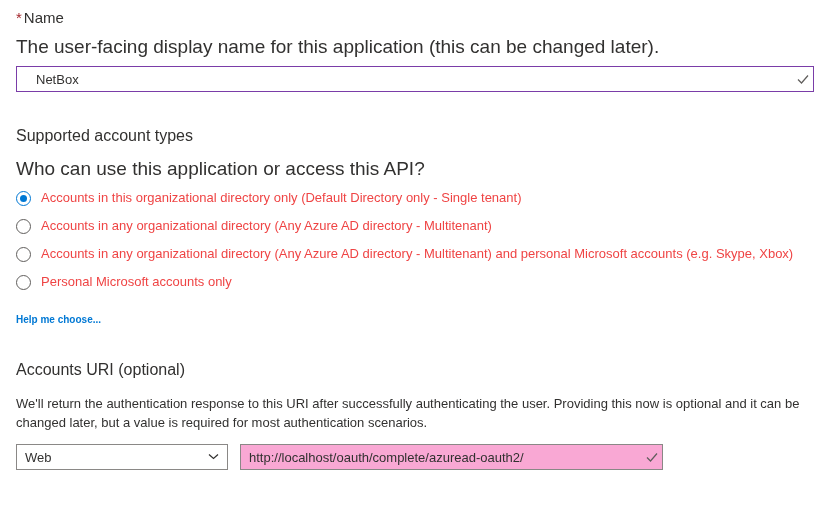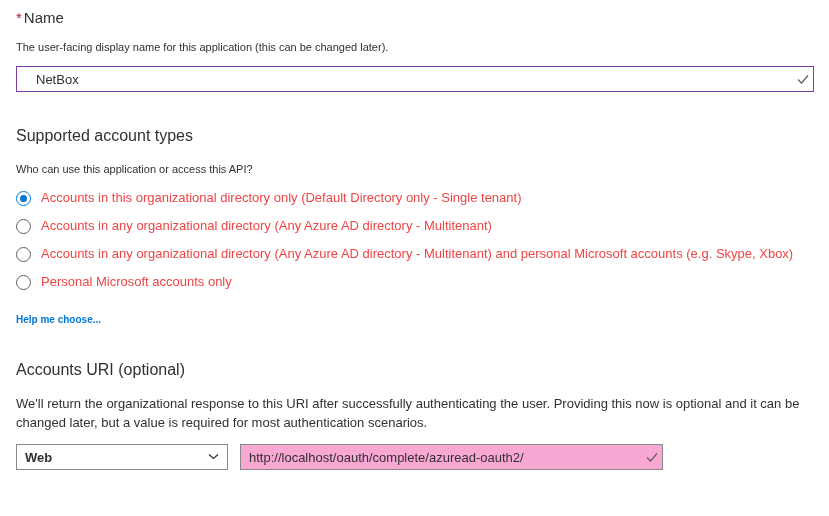--- a/index.html
+++ b/index.html
@@ -25,21 +25,21 @@
     font-size: 15px;
     color: #323130;
     margin-bottom: 10px;
     line-height: 20px;
   }
   .required-star {
     color: #a4262c;
     margin-right: 2px;
   }
   .help-text {
-    font-size: 11px;
+    font-size: 19px;
     color: #323130;
     line-height: 18px;
     margin-bottom: 10px;
   }
   .text-input-wrap {
     position: relative;
     width: 798px;
     height: 26px;
     border: 1px solid #8a8886;
     box-sizing: border-box;
@@ -129,21 +129,20 @@
     height: 26px;
     border: 1px solid #8a8886;
     box-sizing: border-box;
     display: flex;
     align-items: center;
     justify-content: space-between;
     padding: 0 8px;
     font-size: 13px;
     background: #fff;
     margin-right: 12px;
-    font-weight: bold;
   }
   .chevron {
     color: #323130;
     font-size: 10px;
     line-height: 1;
   }
   .uri-input-wrap {
     width: 423px;
     height: 26px;
     border: 1px solid #8a8886;
@@ -212,21 +211,21 @@
       <span class="radio"></span>
       <span class="radio-label">Personal Microsoft accounts only</span>
     </div>
   </div>
 
   <a class="link" href="#">Help me choose...</a>
 
   <div class="section-title">Accounts URI (optional)</div>
 
   <div class="desc-block">
-    <span>We'll return the organizational response to this URI after successfully authenticating the user. Providing this now is optional and it can be</span>
+    <span>We'll return the authentication response to this URI after successfully authenticating the user. Providing this now is optional and it can be</span>
     <span>changed later, but a value is required for most authentication scenarios.</span>
   </div>
 
   <div class="redirect-row">
     <div class="select-wrap">
       <span>Web</span>
       <span class="chevron">
         <svg width="11" height="7" viewBox="0 0 11 7" aria-hidden="true">
           <polyline points="1,1.5 5.5,5.5 10,1.5" fill="none" stroke="#323130" stroke-width="1.2"></polyline>
         </svg>

